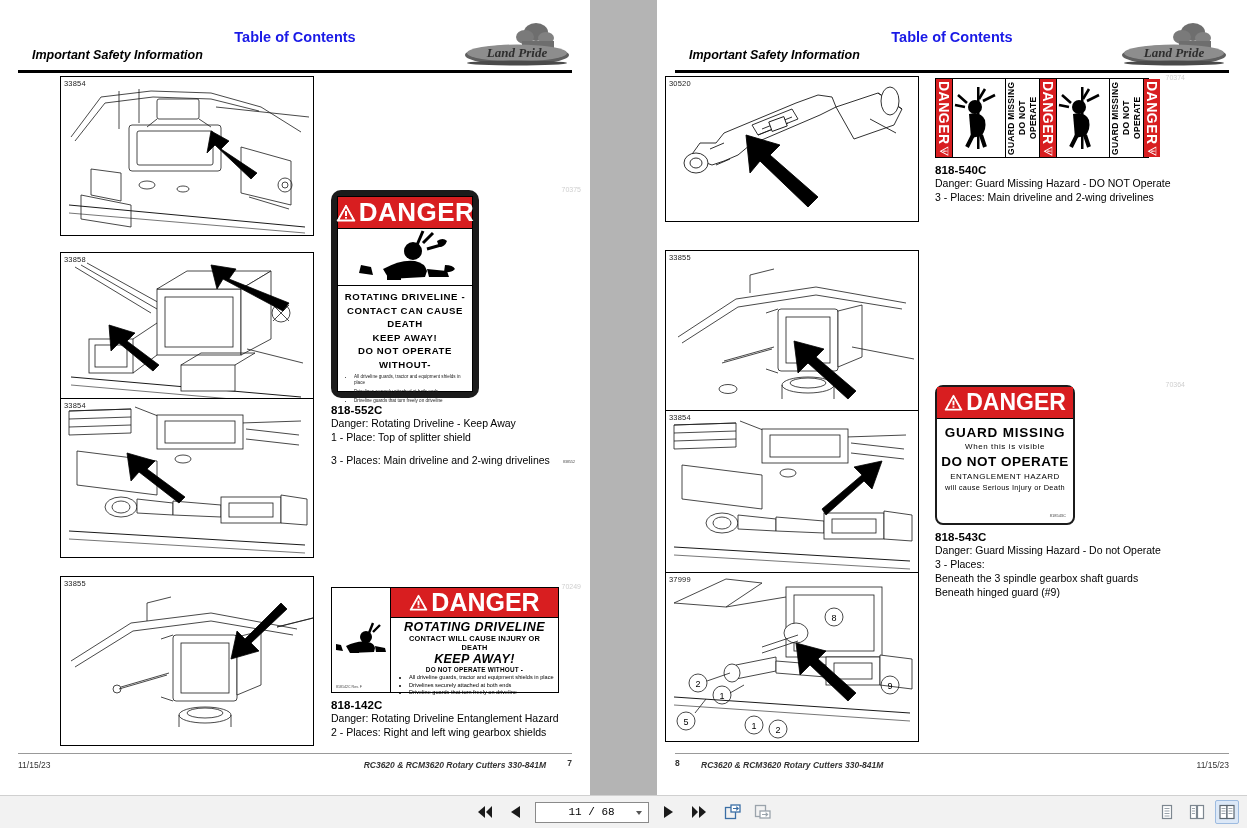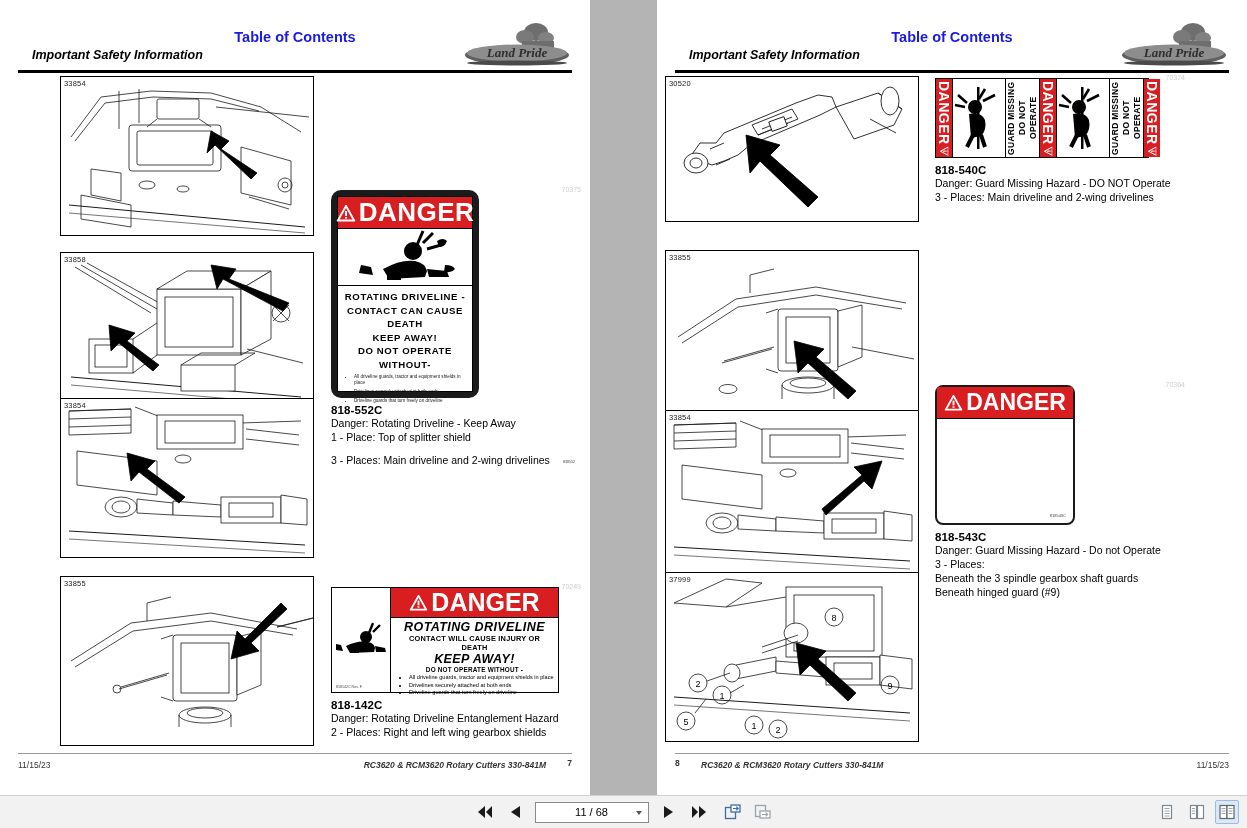--- a/index.html
+++ b/index.html
@@ -202,21 +202,21 @@
   .s543-l3 { font-size: 13.5px; font-weight: bold; letter-spacing: .5px; margin-top: 3px; }
   .s543-l4 { font-size: 8px; letter-spacing: .5px; margin-top: 3px; }
   .s543-l5 { font-size: 7.4px; letter-spacing: .3px; margin-top: 2px; }
 
   
   .toolbar {
     position: absolute; left: 0; bottom: 0;
     width: 1247px; height: 32px;
     background: #f2f2f2;
     border-top: 1px solid #d0d0d0;
-    display: flex; align-items: center;
+    display: flex; align-items: center; font-family: Liberation Mono, monospace;
   }
   .tb-center {
     position: absolute; left: 50%; transform: translateX(-50%);
     display: flex; align-items: center; gap: 10px;
   }
   .tb-btn {
     width: 20px; height: 20px;
     display: flex; align-items: center; justify-content: center;
     cursor: pointer; background: transparent; border: none; padding: 0;
   }
@@ -692,20 +692,27 @@
             <span class="warn-tri">
               <svg width="19" height="17" viewBox="0 0 20 18">
                 <path d="M10 1 L19 17 L1 17 Z" fill="#fff" stroke="#fff" stroke-width="1"></path>
                 <path d="M10 4 L16.5 15.5 L3.5 15.5 Z" fill="#d81e20"></path>
                 <rect x="9" y="7" width="2" height="5" fill="#fff"></rect>
                 <rect x="9" y="13" width="2" height="1.6" fill="#fff"></rect>
               </svg>
             </span>
             <span>DANGER</span>
           </div>
+          <div class="body">
+            <div class="s543-l1">GUARD  MISSING</div>
+            <div class="s543-l2">When  this  is  visible</div>
+            <div class="s543-l3">DO  NOT  OPERATE</div>
+            <div class="s543-l4">ENTANGLEMENT  HAZARD</div>
+            <div class="s543-l5">will cause Serious  Injury  or  Death</div>
+          </div>
           <div style="position:absolute; right:7px; bottom:5px; font-size:4px; color:#444;">818543C</div>
         </div>
         <div class="decal-code">818-543C</div>
         <div class="decal-line">Danger: Guard Missing Hazard - Do not Operate</div>
         <div class="decal-line">3 - Places:</div>
         <div class="decal-line">Beneath the 3 spindle gearbox shaft guards</div>
         <div class="decal-line">Beneath hinged guard (#9)</div>
       </div>
 
       <div class="footer-rule"></div>

